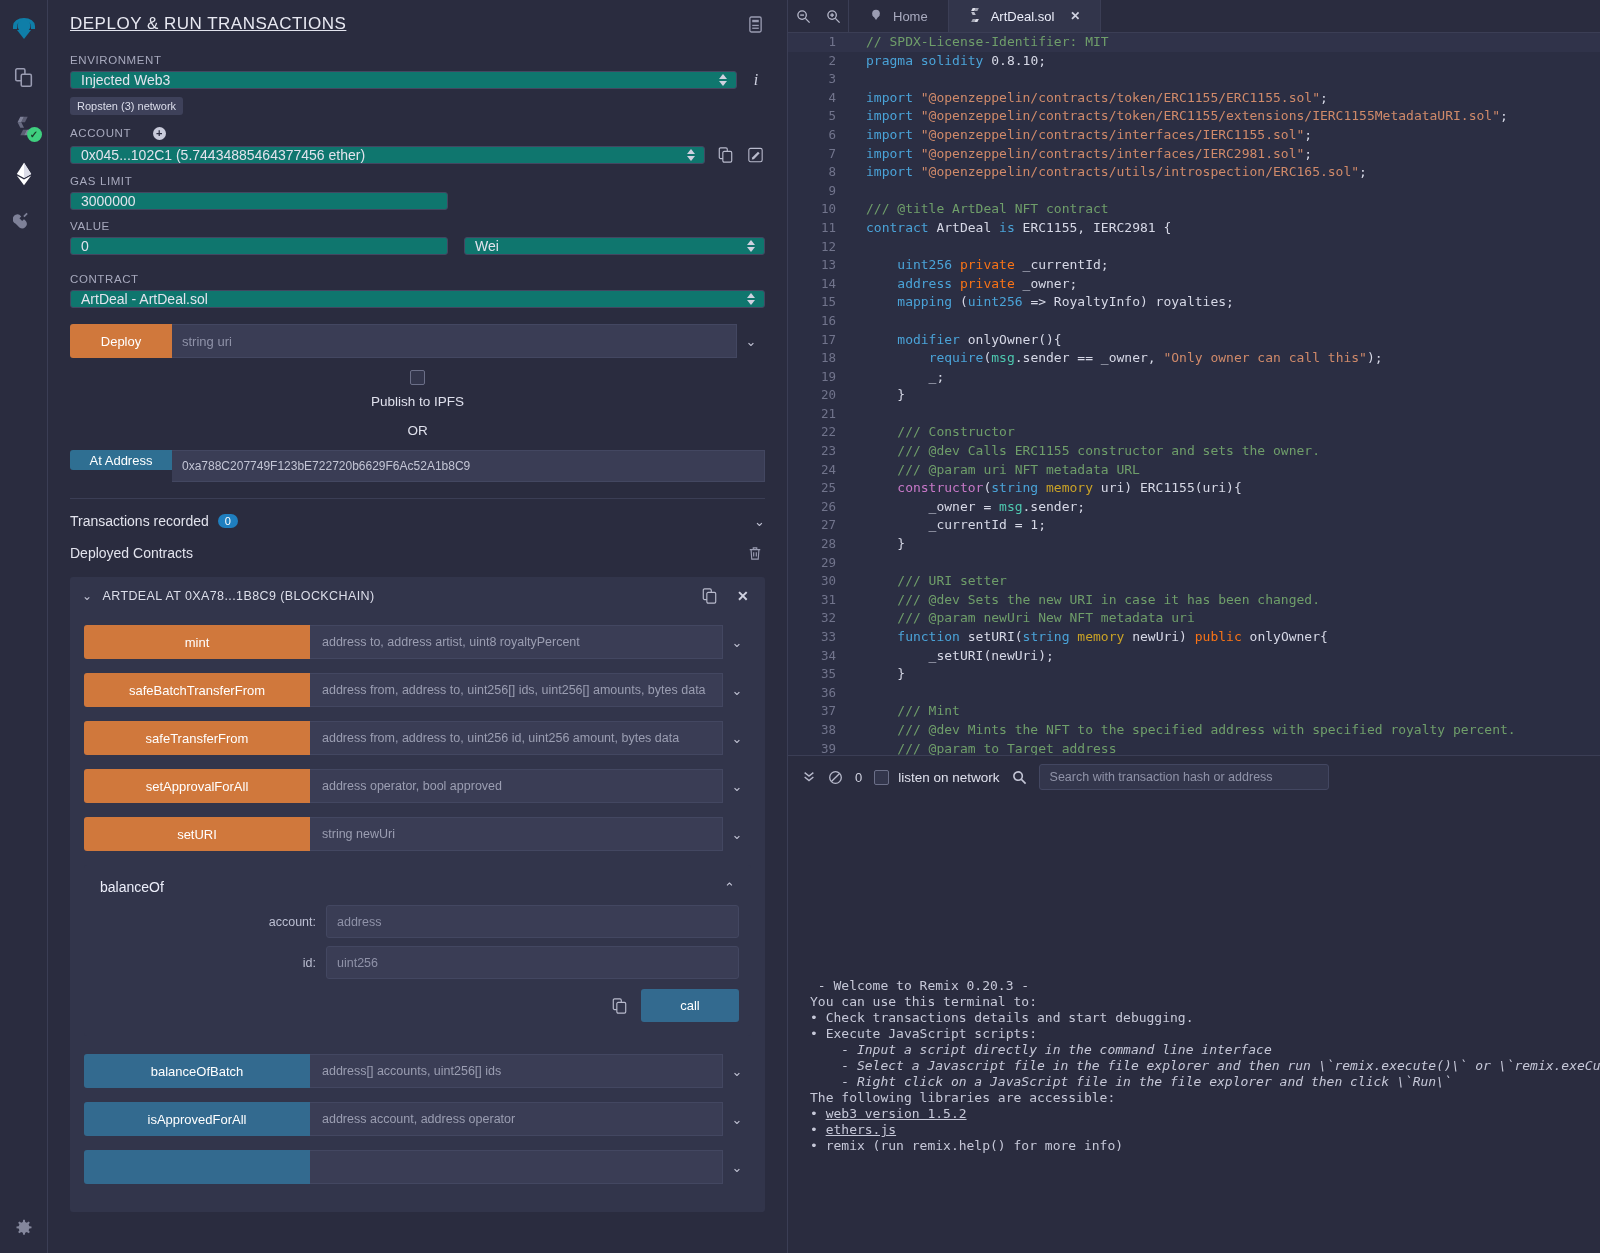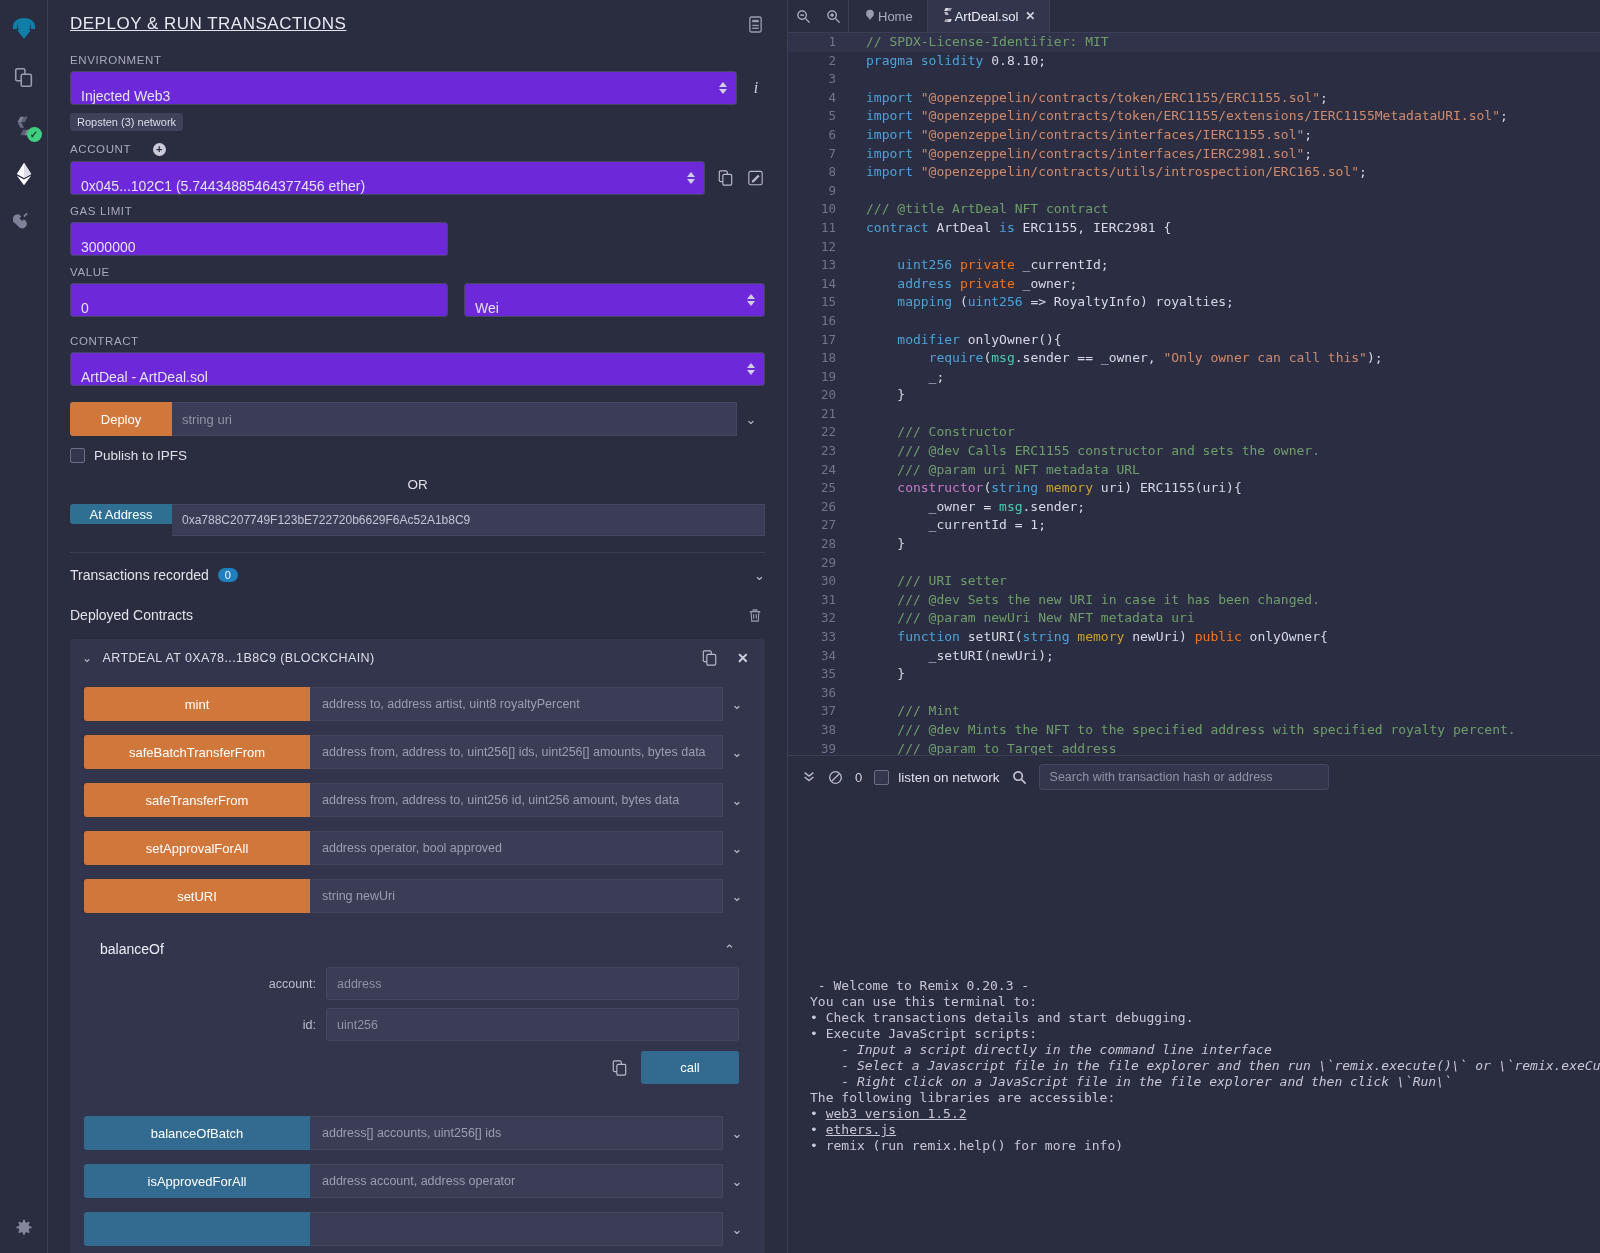--- a/index.html
+++ b/index.html
@@ -40,22 +40,22 @@
     padding:14px 22px 10px 22px;
     text-decoration:underline;
   }
   .panel-title { font-size:17px; letter-spacing:.5px; color:#e8e9f2; }
   .panel-body { padding:0 22px; }
 
   .lbl { font-size:11.5px; letter-spacing:.6px; color:#a7a9bd; margin:10px 0 5px; }
   .lbl.inline { display:flex; align-items:flex-start; gap:22px; }
 
   .ctl {
-    background:#6d28d9; border:1px solid #434761; border-radius:3px;
-    height:34px; display:flex; align-items:flex-end; padding:0 10px;
+    background:#0f766e; border:1px solid #434761; border-radius:3px;
+    height:18px; display:flex; align-items:center; padding:0 10px;
     font-size:14px; color:#e2e3ed; position:relative;
   }
   .ctl.select { padding-right:26px; }
   .spin { position:absolute; right:9px; top:50%; transform:translateY(-50%); width:9px; display:flex; flex-direction:column; align-items:center; gap:2px; color:#cfd1e0; }
   .spin i { display:block; width:0;height:0;border-left:4px solid transparent;border-right:4px solid transparent; }
   .spin i.u { border-bottom:5px solid #cfd1e0; }
   .spin i.d { border-top:5px solid #cfd1e0; }
 
   .row { display:flex; align-items:center; gap:10px; }
   .info-i { width:18px; text-align:center; font-size:16px; color:#cfd1e0; font-style:italic; font-family:"Liberation Serif", serif; }
@@ -74,21 +74,21 @@
     background:#d0783c; color:#fff; border:none; border-radius:3px 0 0 3px;
     width:102px; height:34px; font-size:13px; cursor:pointer;
   }
   .deploy-input {
     flex:1; background:#3a3d55; border:1px solid #434761; border-left:none;
     height:34px; display:flex; align-items:center; padding:0 10px;
     font-size:13px; color:#8f92a8;
   }
   .caret-box { width:28px; display:flex; align-items:center; justify-content:center; color:#c0c2d3; font-size:13px; }
 
-  .chkrow { display:flex; align-items:center; gap:9px; margin-top:12px; font-size:13.5px; color:#dfe0ec; }
+  .chkrow { display:flex; align-items:center; gap:9px; margin-top:12px; font-size:13.5px; color:#dfe0ec;flex-direction:column; }
   .chk { width:15px;height:15px;border:1px solid #6b6f88; border-radius:2px; background:#33364c; }
 
   .or { text-align:center; font-size:13.5px; color:#dfe0ec; margin:14px 0 12px; }
 
   .ataddr { display:flex; }
   .btn-at {
     background:#2f6f92; color:#fff; border:none; border-radius:3px 0 0 3px;
     width:102px; height:20px; font-size:13px; cursor:pointer;
   }
   .at-input { flex:1; background:#3a3d55; border:1px solid #434761; border-left:none;
@@ -126,21 +126,21 @@
   .fieldlbl { width:230px; text-align:right; padding-right:10px; font-size:12.5px; color:#bcbfd2; }
   .fieldinp { flex:1; background:#3a3d55; border:1px solid #434761; border-radius:3px;
     height:33px; display:flex; align-items:center; padding:0 10px; font-size:12.5px; color:#8f92a8; }
   .callrow { display:flex; align-items:center; justify-content:flex-end; gap:12px; margin-top:10px; }
   .btn-call { background:#336a8f; border:none; color:#fff; width:98px; height:33px; border-radius:3px; font-size:13px; cursor:pointer; }
 
   
   .right { flex:1; display:flex; flex-direction:column; background:#2a2c3f; min-width:0; }
   .tabbar { height:33px; display:flex; align-items:stretch; background:#2a2c3f; border-bottom:1px solid #3b3e55; }
   .zoombtn { width:30px; display:flex; align-items:center; justify-content:center; color:#b7b9cb; }
-  .tab { display:flex; align-items:center; gap:1px; padding:0 14px; font-size:13px; color:#a9abbf;
+  .tab { display:flex; align-items:center; gap:10px; padding:0 20px; font-size:13px; color:#a9abbf;
          border-left:1px solid #3b3e55; }
   .tab.active { color:#eceefa; background:#32354b; border-right:1px solid #3b3e55; }
   .tab .x { margin-left:6px; font-size:12px; color:#cfd1e0; font-weight:bold; }
 
   .editor { height:722px; background:#2b2e43; overflow:hidden; position:relative; }
   .codeline { display:flex; height:18.6px; line-height:18.6px; font-family:"DejaVu Sans Mono", monospace; font-size:13px; white-space:pre; }
   .codeline.hl { background:#30334a; }
   .gut { width:60px; flex:0 0 60px; text-align:right; padding-right:12px; color:#71748c; font-size:12.5px; }
   .code { padding-left:18px; }
   .c-com { color:#6f9e6a; }
@@ -330,21 +330,21 @@
       
       <div class="sect">
         <div class="sect-l">
           <span>Transactions recorded</span>
           <span class="cnt-badge">0</span>
         </div>
         <span style="color:#c0c2d3;font-size:13px">⌄</span>
       </div>
 
       
-      <div class="sect" style="border-top:none;margin-top:8px;padding-top:6px">
+      <div class="sect" style="border-top:none;margin-top:0;padding-top:6px">
         <div class="sect-l">
               <span>Deployed Contracts</span>
             </div>
         <span class="iconbtn">
           <svg width="14" height="15" viewBox="0 0 16 17" fill="none" stroke="#9a9cb2" stroke-width="1.3">
             <path d="M2 4h12M6 4V2h4v2M3.5 4l.8 11h7.4l.8-11"></path>
                 <line x1="6.5" y1="7" x2="6.5" y2="12"></line>
                 <line x1="9.5" y1="7" x2="9.5" y2="12"></line>
           </svg>
         </span>

